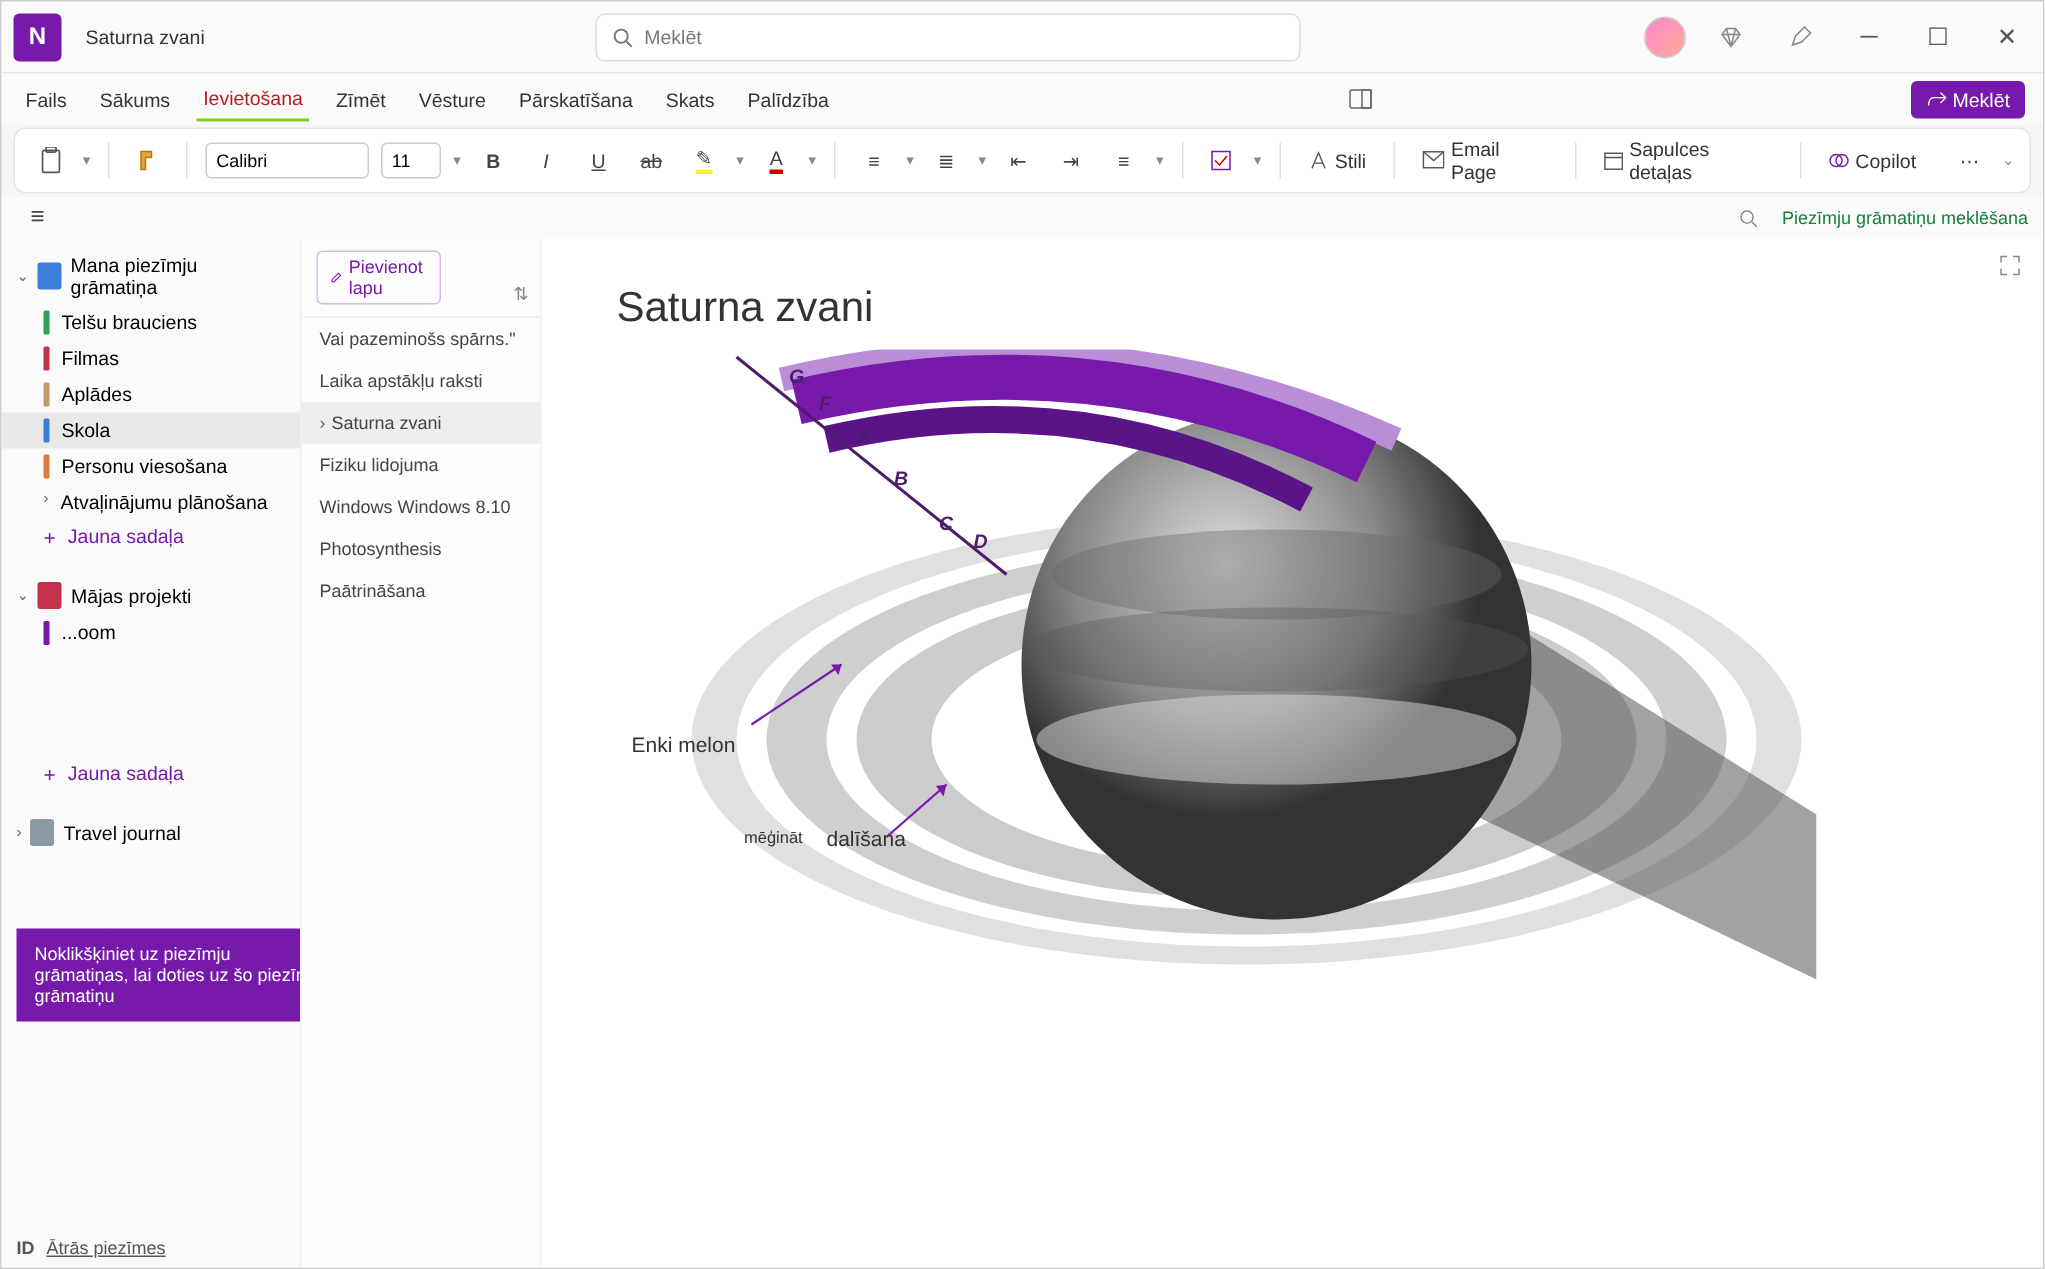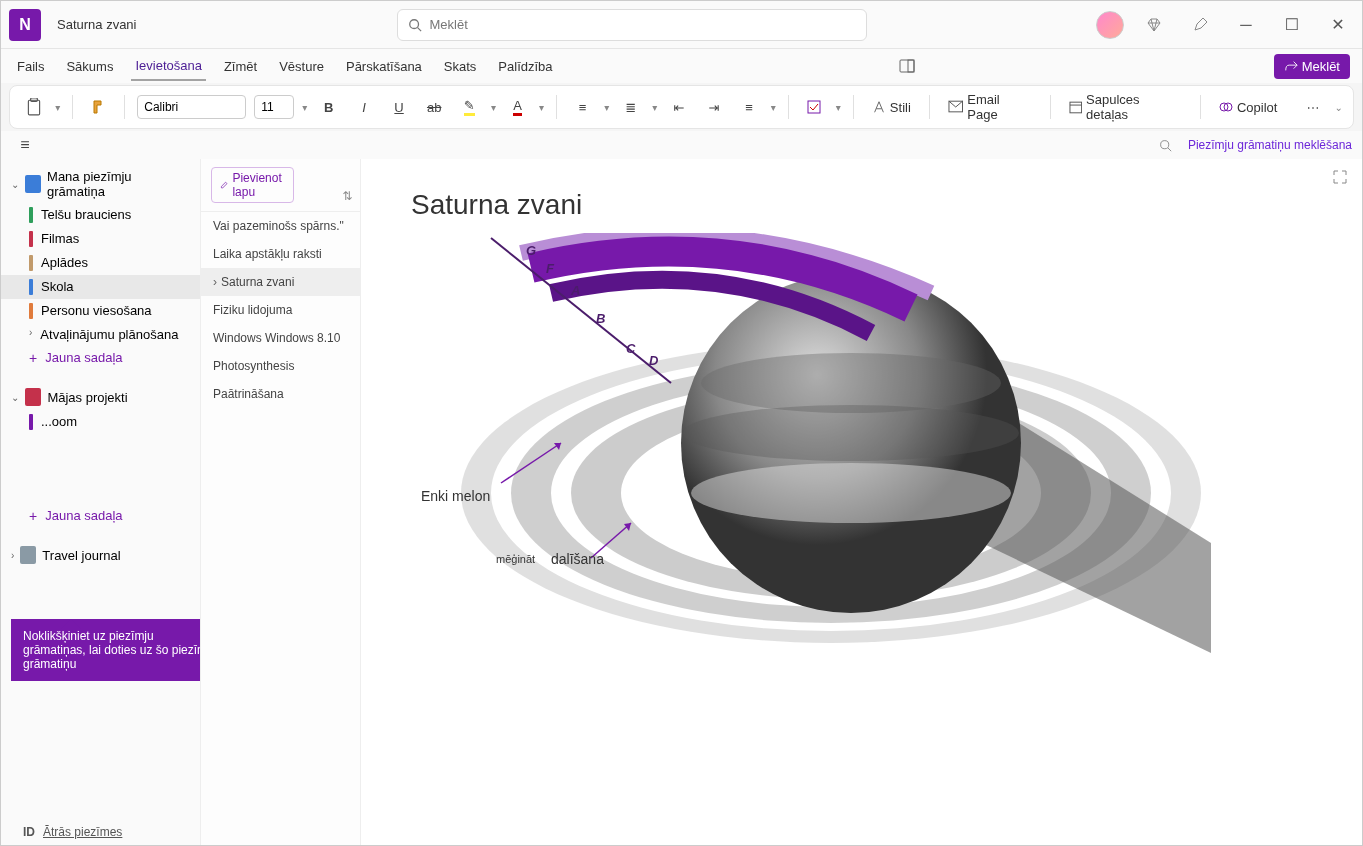--- a/index.html
+++ b/index.html
@@ -7,41 +7,41 @@
 .titlebar { height: 48px; background: #fafafa; display: flex; align-items: center; padding: 0 8px; border-bottom: 1px solid #e5e5e5; }
 .app-icon { width: 32px; height: 32px; background: #7719aa; border-radius: 4px; display: flex; align-items: center; justify-content: center; color: white; font-weight: bold; font-size: 16px; margin-right: 16px; }
 .doc-title { font-size: 13px; color: #333; }
 .searchbox { margin-left: 260px; width: 470px; height: 32px; background: #fff; border: 1px solid #ddd; border-radius: 6px; display: flex; align-items: center; padding: 0 10px; color: #777; font-size: 13px; }
 .searchbox svg { margin-right: 8px; }
 .title-right { margin-left: auto; display: flex; align-items: center; gap: 14px; }
 .avatar { width: 28px; height: 28px; border-radius: 50%; background: linear-gradient(135deg,#f8c,#fa9); border:1px solid #ccc; }
 .winbtn { width: 32px; height: 32px; display:flex; align-items:center; justify-content:center; color:#555; }
 .menubar { height: 34px; display: flex; align-items: center; padding: 0 12px; gap: 14px; font-size: 13px; background:#fafafa; }
 .menubar .tab { padding: 6px 4px; color:#333; cursor:pointer; }
-.menubar .tab.active { color:#4c1d95; border-bottom:2px solid #a3a3a3; }
+.menubar .tab.active { color:#b91c1c; border-bottom:2px solid #84cc16; }
 .share-btn { margin-left:auto; background:#7719aa; color:#fff; border-radius:4px; padding:5px 10px; font-size:13px; display:flex; align-items:center; gap:4px; }
 .panes-icon { width:24px; height:24px; margin-left:auto; margin-right:8px; color:#555; display:flex; align-items:center; }
 .ribbon { height: 44px; background:#fff; border:1px solid #e5e5e5; border-radius:8px; margin:2px 8px; display:flex; align-items:center; padding:0 10px; gap:8px; font-size:13px; color:#333; }
 .ribbon .sep { width:1px; height:24px; background:#e0e0e0; margin:0 4px; }
 .ribbon select, .ribbon .combo { border:1px solid #ccc; border-radius:4px; padding:2px 6px; font-size:12px; background:#fff; height:24px; }
 .rbtn { width:28px; height:28px; display:flex; align-items:center; justify-content:center; border-radius:4px; cursor:pointer; color:#444; }
 .rbtn-label { display:flex; align-items:center; gap:4px; padding:0 6px; cursor:pointer; }
 .under-top { height:28px; display:flex; align-items:center; padding:0 10px; background:#fafafa; }
-.nb-search { margin-left:auto; display:flex; align-items:center; gap:16px; font-size:12px; color:#6d28d9; }
+.nb-search { margin-left:auto; display:flex; align-items:center; gap:16px; font-size:12px; color:#15803d; }
 .main { display:flex; height: calc(846px - 48px - 34px - 48px - 28px); }
 .sidebar { width:200px; background:#fafafa; border-right:1px solid #eee; padding:6px 0; font-size:13px; overflow:hidden; position:relative; }
 .nb { display:flex; align-items:center; padding:4px 10px; gap:6px; cursor:pointer; }
 .nb-icon { width:16px; height:18px; border-radius:2px; }
 .sec { display:flex; padding:4px 10px 4px 28px; gap:8px; cursor:pointer; border-radius:0; }
 .sec.selected { background:#e8e8e8; }
 .sec-tab { width:4px; height:16px; border-radius:1px; }
 .add-sec { color:#7719aa; }
 .tooltip { position:absolute; left:10px; top:460px; background:#7719aa; color:#fff; font-size:12px; padding:10px 12px; width:220px; z-index:5; }
 .tooltip::before { content:""; position:absolute; top:-10px; left:50px; border:10px solid transparent; border-bottom-color:#7719aa; }
-.quick-notes { position:absolute; bottom:8px; left:22px; display:flex; align-items:center; gap:8px; font-size:12px; color:#555; }
+.quick-notes { position:absolute; bottom:8px; left:10px; display:flex; align-items:center; gap:8px; font-size:12px; color:#555; }
 .pagelist { width:160px; background:#fdfdfd; border-right:1px solid #eee; font-size:12px; }
 .addpage { display:flex; align-items:flex-end; justify-content:space-between; padding:8px 10px; border-bottom:1px solid #eee;gap:48px; }
 .addpage-btn { border:1px solid #d8b8e8; color:#7719aa; border-radius:4px; padding:3px 8px; display:flex; align-items:center; gap:4px; font-size:12px; }
 .page-item { padding:7px 12px; cursor:pointer; color:#444; }
 .page-item.selected { background:#eee; font-weight:400; }
 .page-item .chev { margin-right:4px; color:#666; }
 .canvas { flex:1; background:#fff; position:relative; padding:30px 50px; overflow:hidden; }
 .page-title { font-size:28px; color:#333; font-weight:400; margin-bottom:12px; }
 .page-date { font-size:12px; color:#666; margin-bottom:20px; }
 .expand-icon { position:absolute; top:10px; right:14px; color:#888; }

